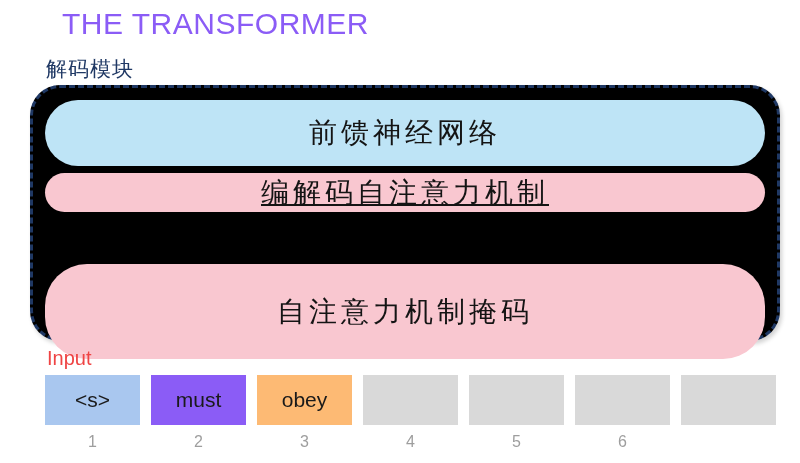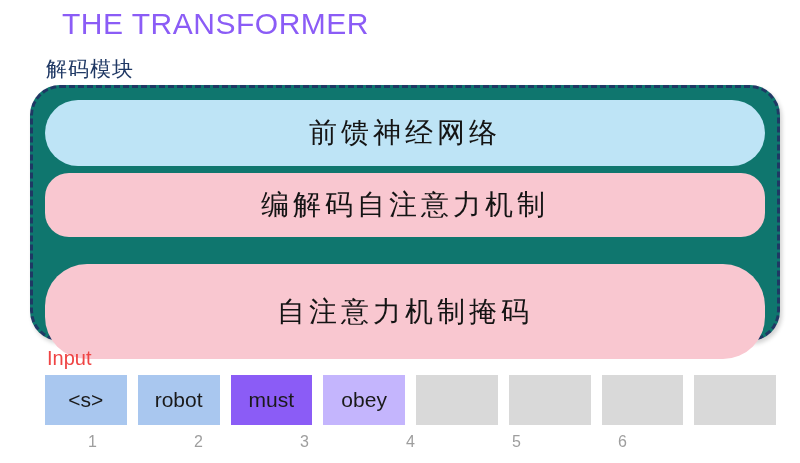--- a/index.html
+++ b/index.html
@@ -39,37 +39,37 @@
   .decoder-box {
     position: absolute;
     left: 30px;
     top: 85px;
     width: 750px;
     height: 256px;
     box-sizing: border-box;
     border: 3px dashed #1f3864;
     border-radius: 30px;
     box-shadow: 2px 3px 4px rgba(0,0,0,0.18);
-    background: #0f766e;
+    background: #000000;
   }
   .block {
     position: absolute;
     left: 12px;
     width: 720px;
     display: flex;
     align-items: center;
     justify-content: center;
     font-family: "DejaVu Serif", serif;
     font-size: 28px;
     color: #141414;
     letter-spacing: 4px;
     white-space: nowrap;
   }
   .block-ffn      { top: 12px;  height: 66px; border-radius: 33px; }
-  .block-encdec   { top: 85px;  height: 64px; border-radius: 24px; }
+  .block-encdec   { top: 85px;  height: 39px; border-radius: 24px; text-decoration: underline; }
   .block-mask     { top: 144px; height: 95px; border-radius: 42px; }
   .input-label {
     position: absolute;
     left: 47px;
     top: 347px;
     font-size: 20px;
     color: #ef4444;
   }
   .token-row {
     position: absolute;
@@ -118,23 +118,22 @@
   <div class="decoder-box">
     <div class="block block-ffn" style="background: rgb(190, 228, 246);">前馈神经网络</div>
     <div class="block block-encdec" style="background: rgb(249, 199, 208);">编解码自注意力机制</div>
     <div class="block block-mask" style="background: rgb(249, 199, 208); margin-top: 32px;">自注意力机制掩码</div>
   </div>
 
   <div class="input-label">Input</div>
 
   <div class="token-row">
       <div class="token-cell" style="background: rgb(169, 199, 239);">&lt;s&gt;</div>
-      <div class="token-cell" style="background: rgb(169, 199, 239);">robot</div>
       <div class="token-cell" style="background: #8b5cf6;">must</div>
-      <div class="token-cell" style="background: #c4b5fd;">obey</div>
+      <div class="token-cell" style="background: #fdba74;">obey</div>
       <div class="token-cell" style="background: rgb(217, 217, 217);"></div>
       <div class="token-cell" style="background: rgb(217, 217, 217);"></div>
       <div class="token-cell" style="background: rgb(217, 217, 217);"></div>
       <div class="token-cell" style="background: rgb(217, 217, 217);"></div>
     </div>
 
   <div class="index-row">
       <div class="index-cell">1</div>
       <div class="index-cell">2</div>
       <div class="index-cell">3</div>

